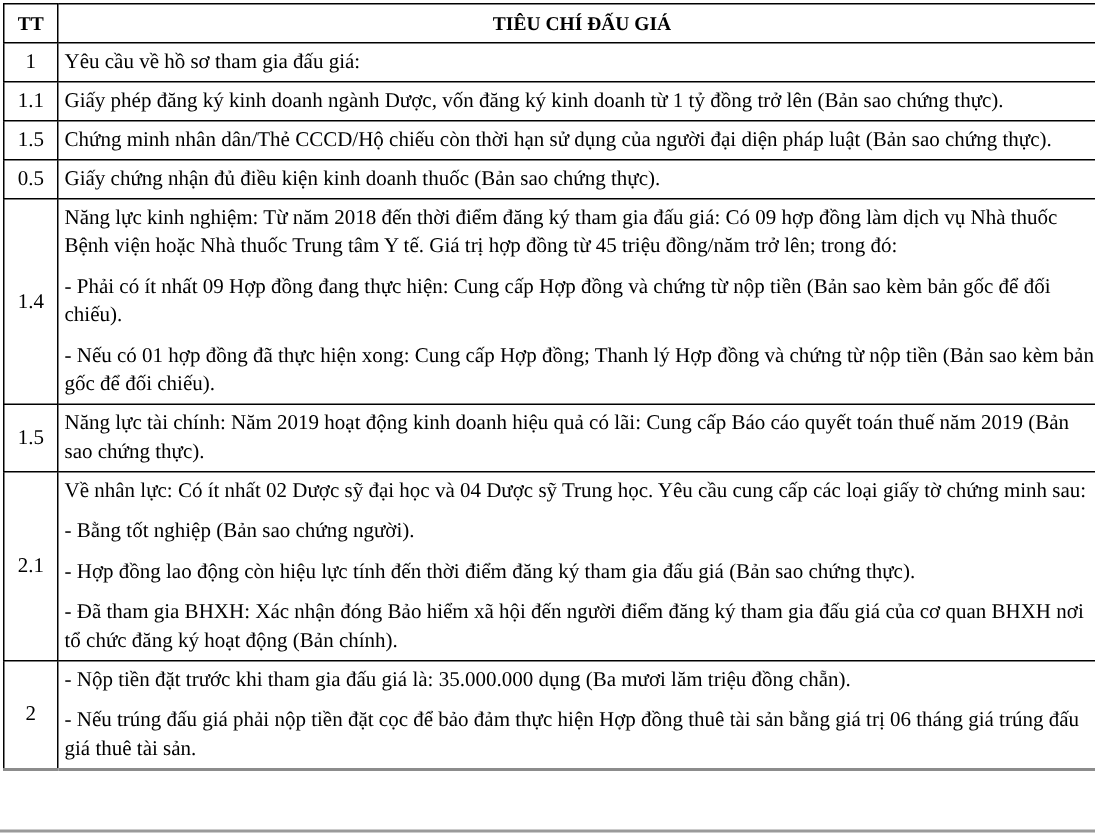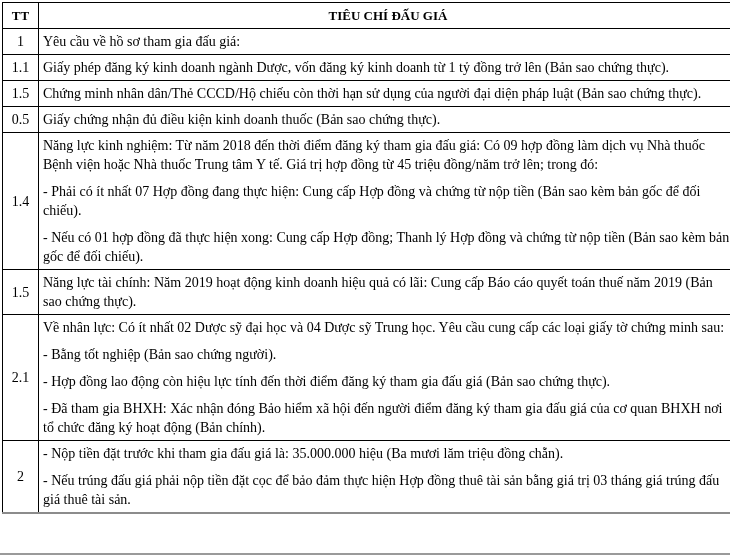--- a/index.html
+++ b/index.html
@@ -103,21 +103,21 @@
         <tr>
       <td class="num">0.5</td>
       <td class="crit">
             <div class="para">Giấy chứng nhận đủ điều kiện kinh doanh thuốc (Bản sao chứng thực).</div>
           </td>
     </tr>
         <tr>
       <td class="num">1.4</td>
       <td class="crit">
             <div class="para">Năng lực kinh nghiệm: Từ năm 2018 đến thời điểm đăng ký tham gia đấu giá: Có 09 hợp đồng làm dịch vụ Nhà thuốc Bệnh viện hoặc Nhà thuốc Trung tâm Y tế. Giá trị hợp đồng từ 45 triệu đồng/năm trở lên; trong đó:</div>
-            <div class="para">- Phải có ít nhất 07 Hợp đồng đang thực hiện: Cung cấp Hợp đồng và chứng từ nộp tiền (Bản sao kèm bản gốc để đối chiếu).</div>
+            <div class="para">- Phải có ít nhất 09 Hợp đồng đang thực hiện: Cung cấp Hợp đồng và chứng từ nộp tiền (Bản sao kèm bản gốc để đối chiếu).</div>
             <div class="para">- Nếu có 01 hợp đồng đã thực hiện xong: Cung cấp Hợp đồng; Thanh lý Hợp đồng và chứng từ nộp tiền (Bản sao kèm bản gốc để đối chiếu).</div>
           </td>
     </tr>
         <tr>
       <td class="num">1.5</td>
       <td class="crit">
             <div class="para">Năng lực tài chính: Năm 2019 hoạt động kinh doanh hiệu quả có lãi: Cung cấp Báo cáo quyết toán thuế năm 2019 (Bản sao chứng thực).</div>
           </td>
     </tr>
         <tr>
@@ -125,22 +125,22 @@
       <td class="crit">
             <div class="para">Về nhân lực: Có ít nhất 02 Dược sỹ đại học và 04 Dược sỹ Trung học. Yêu cầu cung cấp các loại giấy tờ chứng minh sau:</div>
             <div class="para">- Bằng tốt nghiệp (Bản sao chứng người).</div>
             <div class="para">- Hợp đồng lao động còn hiệu lực tính đến thời điểm đăng ký tham gia đấu giá (Bản sao chứng thực).</div>
             <div class="para">- Đã tham gia BHXH: Xác nhận đóng Bảo hiểm xã hội đến người điểm đăng ký tham gia đấu giá của cơ quan BHXH nơi tổ chức đăng ký hoạt động (Bản chính).</div>
           </td>
     </tr>
         <tr class="last-row">
       <td class="num">2</td>
       <td class="crit">
-            <div class="para">- Nộp tiền đặt trước khi tham gia đấu giá là: 35.000.000 hiệu (Ba mươi lăm triệu đồng chẵn).</div>
-            <div class="para">- Nếu trúng đấu giá phải nộp tiền đặt cọc để bảo đảm thực hiện Hợp đồng thuê tài sản bằng giá trị 03 tháng giá trúng đấu giá thuê tài sản.</div>
+            <div class="para">- Nộp tiền đặt trước khi tham gia đấu giá là: 35.000.000 dụng (Ba mươi lăm triệu đồng chẵn).</div>
+            <div class="para">- Nếu trúng đấu giá phải nộp tiền đặt cọc để bảo đảm thực hiện Hợp đồng thuê tài sản bằng giá trị 06 tháng giá trúng đấu giá thuê tài sản.</div>
           </td>
     </tr>
       </tbody>
   </table>
 
   <div class="bottom-line"></div>
 
 </div>
 
 </body></html>

